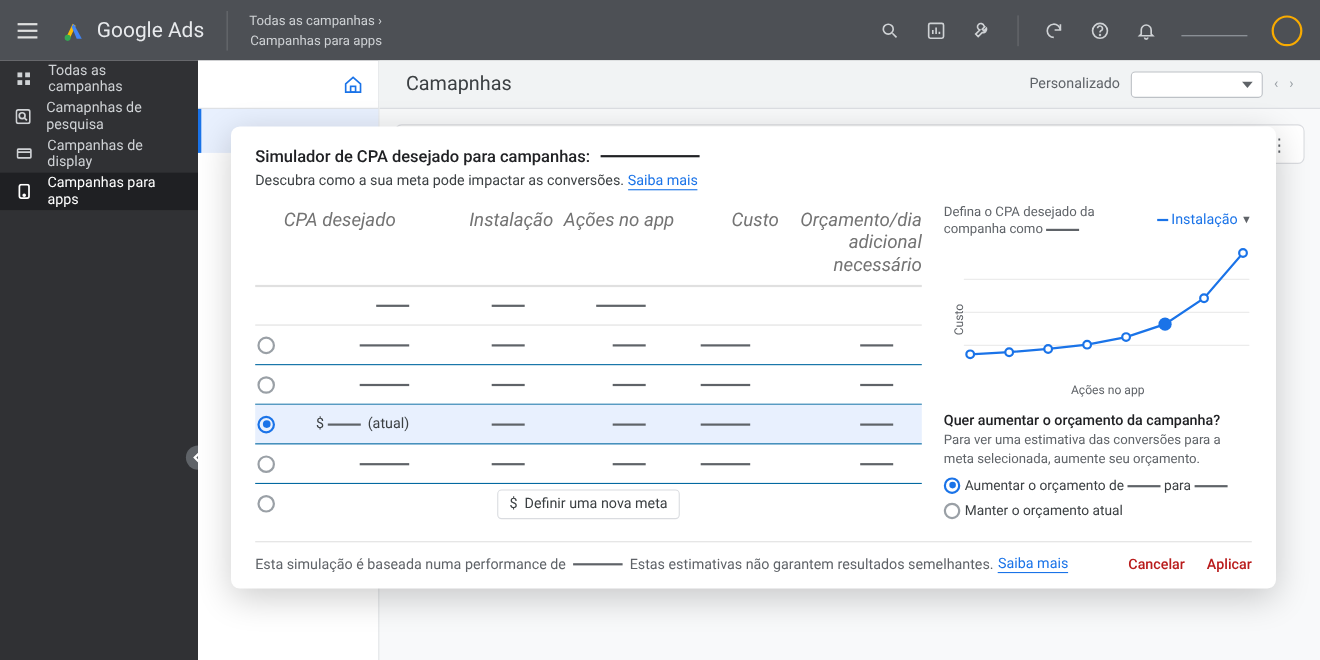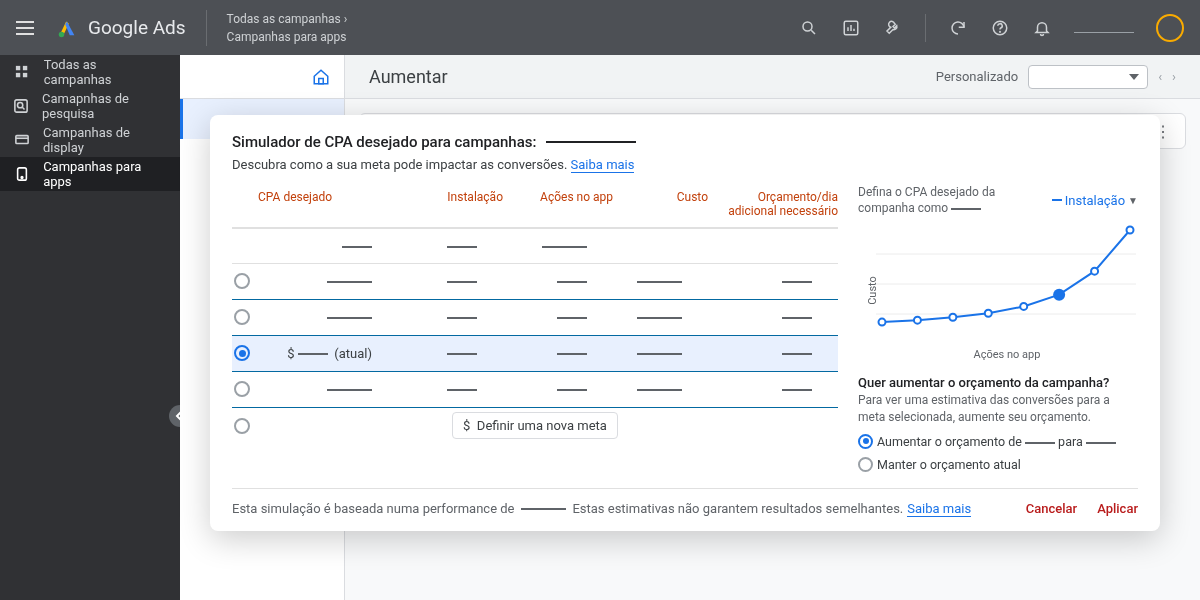--- a/index.html
+++ b/index.html
@@ -1,19 +1,19 @@
 <!DOCTYPE html>
 <html><head>
 <meta charset="utf-8">
 <style>
 * { margin: 0; padding: 0; box-sizing: border-box; font-family: Roboto, Arial, sans-serif; }
 body { background: #f1f3f4; width: 1200px; height: 600px; overflow: hidden; position: relative; }
 
 
-.header { height: 55px; background: #4d5055; display: flex; align-items: center; padding: 0 16px; color: #fff; }
+.header { height: 55px; background: #4d5055; display: flex; align-items: center; padding: 0 16px; color: #fff; text-align: right; }
 .hamburger { width: 24px; height: 24px; cursor: pointer; display: flex; flex-direction: column; justify-content: center; gap: 4px; margin-right: 16px; }
 .hamburger span { height: 2px; background: #e0e0e0; width: 18px; }
 .logo-wrap { display: flex; align-items: center; gap: 10px; }
 .logo-triangle { width: 22px; height: 22px; position: relative; }
 .logo-triangle svg { width: 22px; height: 22px; }
 .logo-text { font-size: 19px; font-weight: 400; color: #e8eaed; }
 .header-divider { width: 1px; height: 36px; background: #6a6d71; margin: 0 20px; }
 .breadcrumb { font-size: 12px; color: #cfd2d5; line-height: 1.5; }
 .breadcrumb a { color: #cfd2d5; text-decoration: none; }
 .header-icons { margin-left: auto; display: flex; align-items: center; gap: 22px; color: #cfd2d5; }
@@ -47,21 +47,21 @@
 
 
 .modal { position: absolute; top: 115px; left: 210px; width: 950px; background: #fff; border-radius: 8px; box-shadow: 0 8px 32px rgba(0,0,0,0.2); padding: 18px 22px 14px 22px; display: flex; flex-direction: column; }
 .modal-title-row { display: flex; align-items: center; gap: 10px; }
 .modal-title { font-size: 15px; font-weight: 500; color: #202124; }
 .redact-line { height: 1px; border-bottom: 2px solid #202124; flex: 0 0 auto; }
 .modal-sub { font-size: 13px; color: #3c4043; margin-top: 6px; }
 .modal-sub a { color: #1a73e8; text-decoration: none; border-bottom: 1px solid #1a73e8; }
 .modal-content { display: flex; gap: 20px; margin-top: 12px; }
 .table { flex: 1; }
-.thead { display: grid; grid-template-columns: 140px 105px 110px 95px 130px; font-size: 12px; color: #c2410c; padding: 6px 0 8px 26px; border-bottom: 1px solid #e0e0e0; }
+.thead { display: grid; grid-template-columns: 140px 105px 110px 95px 130px; font-size: 17px; color: #737373; padding: 6px 0 8px 26px; border-bottom: 1px solid #e0e0e0; font-style: italic; }
 .thead > div { text-align: right; }
 .thead > div:first-child { text-align: left; }
 .thead .two-line { line-height: 1.2; }
 .trow { display: grid; grid-template-columns: 26px 114px 105px 110px 95px 130px; align-items: center; font-size: 13px; color: #3c4043; height: 36px; border-bottom: 1px solid #0369a1; }
 .trow.selected { background: #e8f0fe; }
 .trow .radio { width: 16px; height: 16px; border: 2px solid #9aa0a6; border-radius: 50%; margin-left: 2px; }
 .trow.selected .radio { border-color: #1a73e8; display: flex; align-items: center; justify-content: center; }
 .trow.selected .radio::after { content: ""; width: 7px; height: 7px; background: #1a73e8; border-radius: 50%; }
 .trow .cell { text-align: right; }
 .trow .cell:first-of-type { text-align: left; }
@@ -216,21 +216,21 @@
         <path d="M3 11 L12 3 L21 11 V21 H3 Z"></path>
         <rect x="9" y="14" width="6" height="7"></rect>
       </svg>
   </div>
   <div class="panel2-row">
   </div>
 </div>
 
 <div class="main">
   <div class="main-header">
-    <div class="main-title">Aumentar</div>
+    <div class="main-title">Camapnhas</div>
     <div class="main-header-right">
       <span>Personalizado</span>
       <div class="dropdown">
         <svg width="10" height="6" viewBox="0 0 10 6">
             <path d="M0 0 L5 6 L10 0 Z" fill="#5f6368"></path>
           </svg>
       </div>
       <span class="chev">‹</span>
       <span class="chev">›</span>
     </div>

